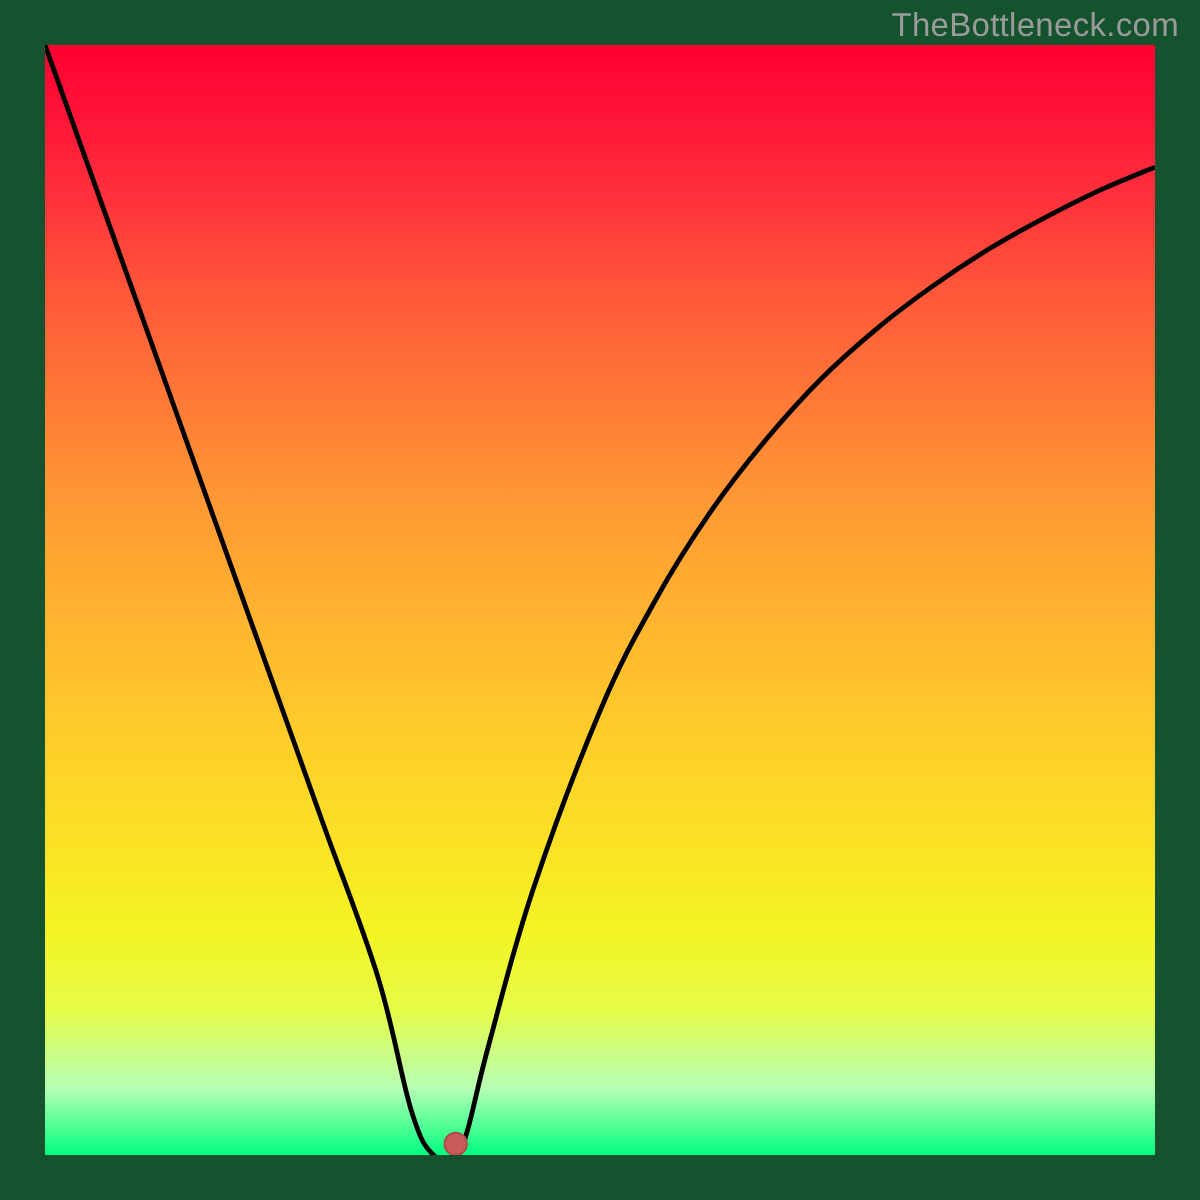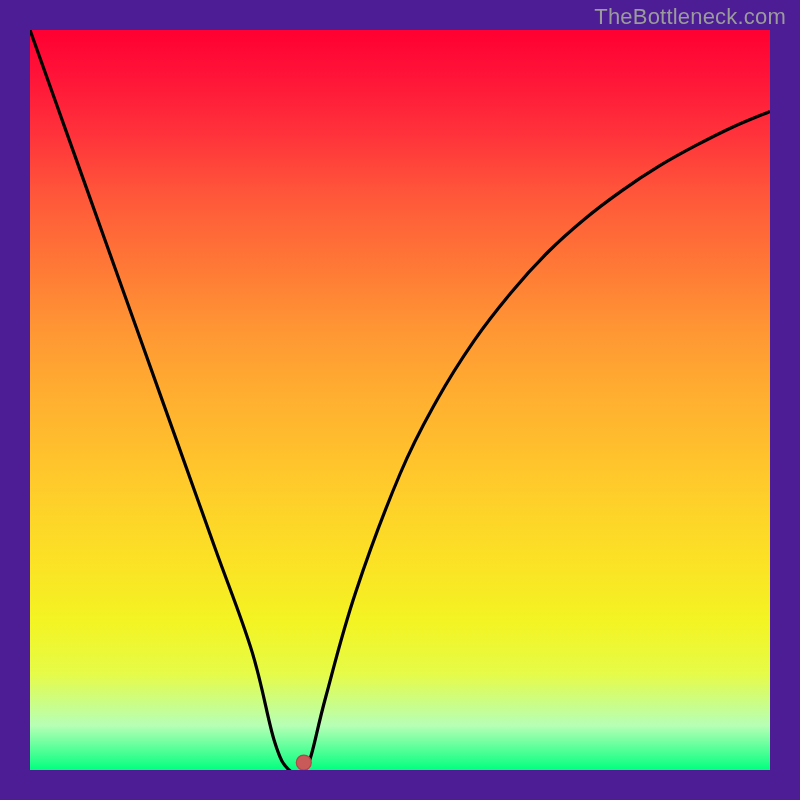--- a/index.html
+++ b/index.html
@@ -2,21 +2,21 @@
 <html><head>
 <meta charset="utf-8">
 <style>
   * { margin: 0; padding: 0; box-sizing: border-box; }
   html, body { width: 800px; height: 800px; overflow: hidden; }
   body { font-family: Arial, Helvetica, sans-serif; background: #000; }
   .container {
     position: relative;
     width: 800px;
     height: 800px;
-    background: #4c1d95;
+    background: #14532d;
   }
   .watermark {
     position: absolute;
     top: 4px;
     right: 14px;
     color: #9b9b9b;
     font-size: 22px;
     font-family: "Arial Narrow", Arial, sans-serif;
     letter-spacing: 0.2px;
     z-index: 5;

